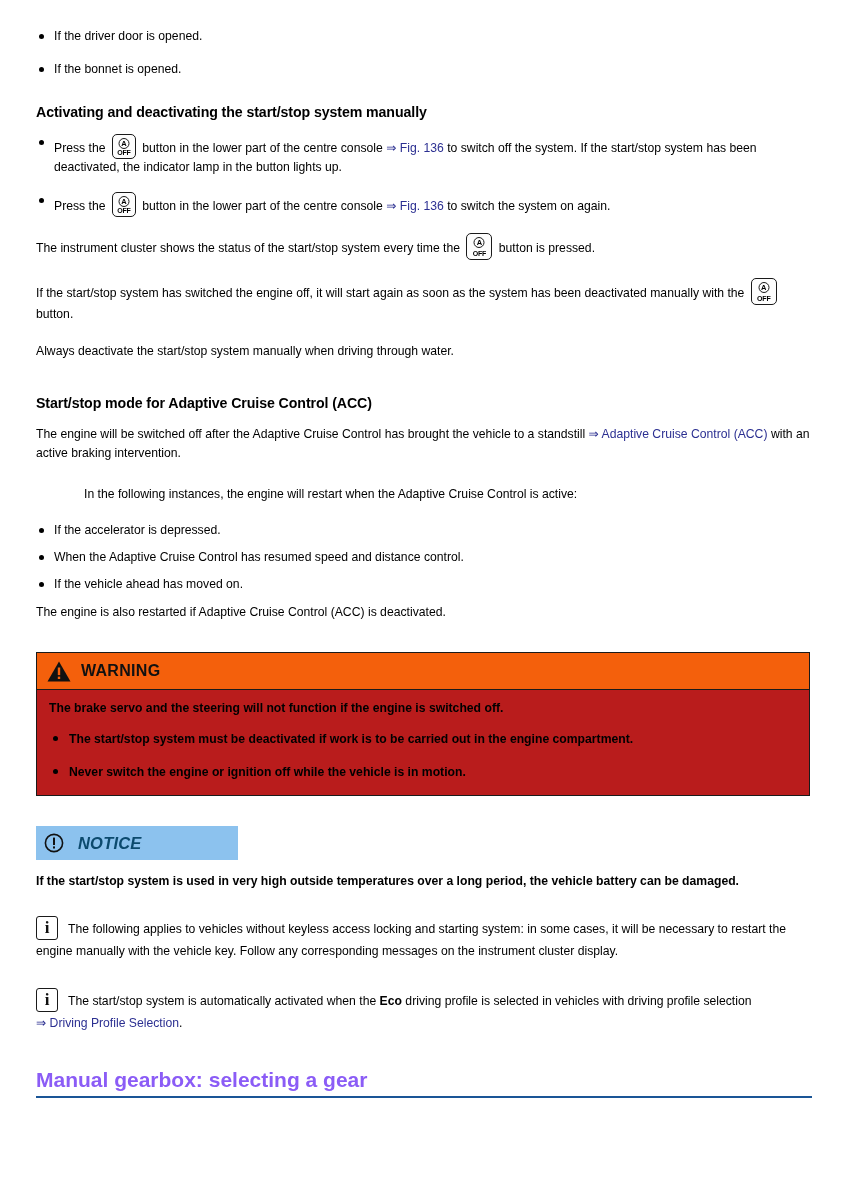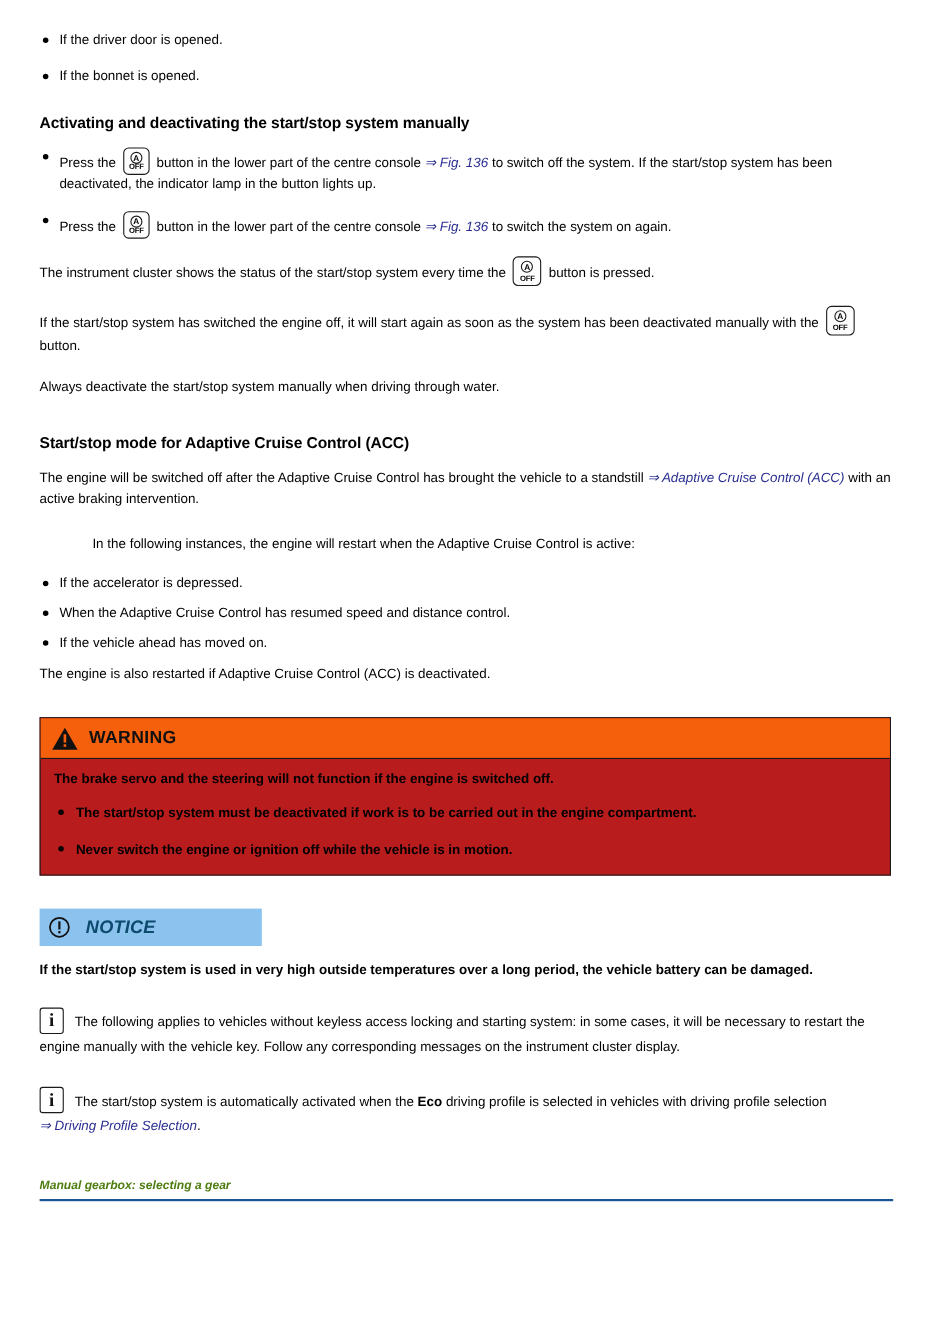--- a/index.html
+++ b/index.html
@@ -64,21 +64,20 @@
   p.para {
     font-size: 12.2px;
     line-height: 19px;
     margin: 0 0 14px 0;
   }
   p.para.gap-top { margin-top: 18px; }
 
   
   .xref {
     color: #2b2f91;
-    font-style: italic;
     white-space: nowrap;
   }
 
   
   .ssbtn {
     display: inline-block;
     vertical-align: -7px;
     width: 24px;
     height: 25px;
     border: 1.4px solid #1a1a1a;
@@ -241,25 +240,24 @@
     color: #111;
   }
 
   
   .bottom-head {
     margin-top: 34px;
     position: relative;
     padding-bottom: 6px;
   }
   .bottom-head .bh-text {
-    font-size: 11px;
-    font-weight: bold;
-    color: #4d7c0f;
+    font-size: 21px;
+    font-weight: bold;
+    color: #8b5cf6;
     display: inline-block;
-    font-style: italic;
   }
   .bottom-head .bh-rule {
     position: absolute;
     left: 0;
     right: 0;
     bottom: 0;
     height: 2px;
     background: #1a5596;
   }
   b.eco { font-weight: bold; }

